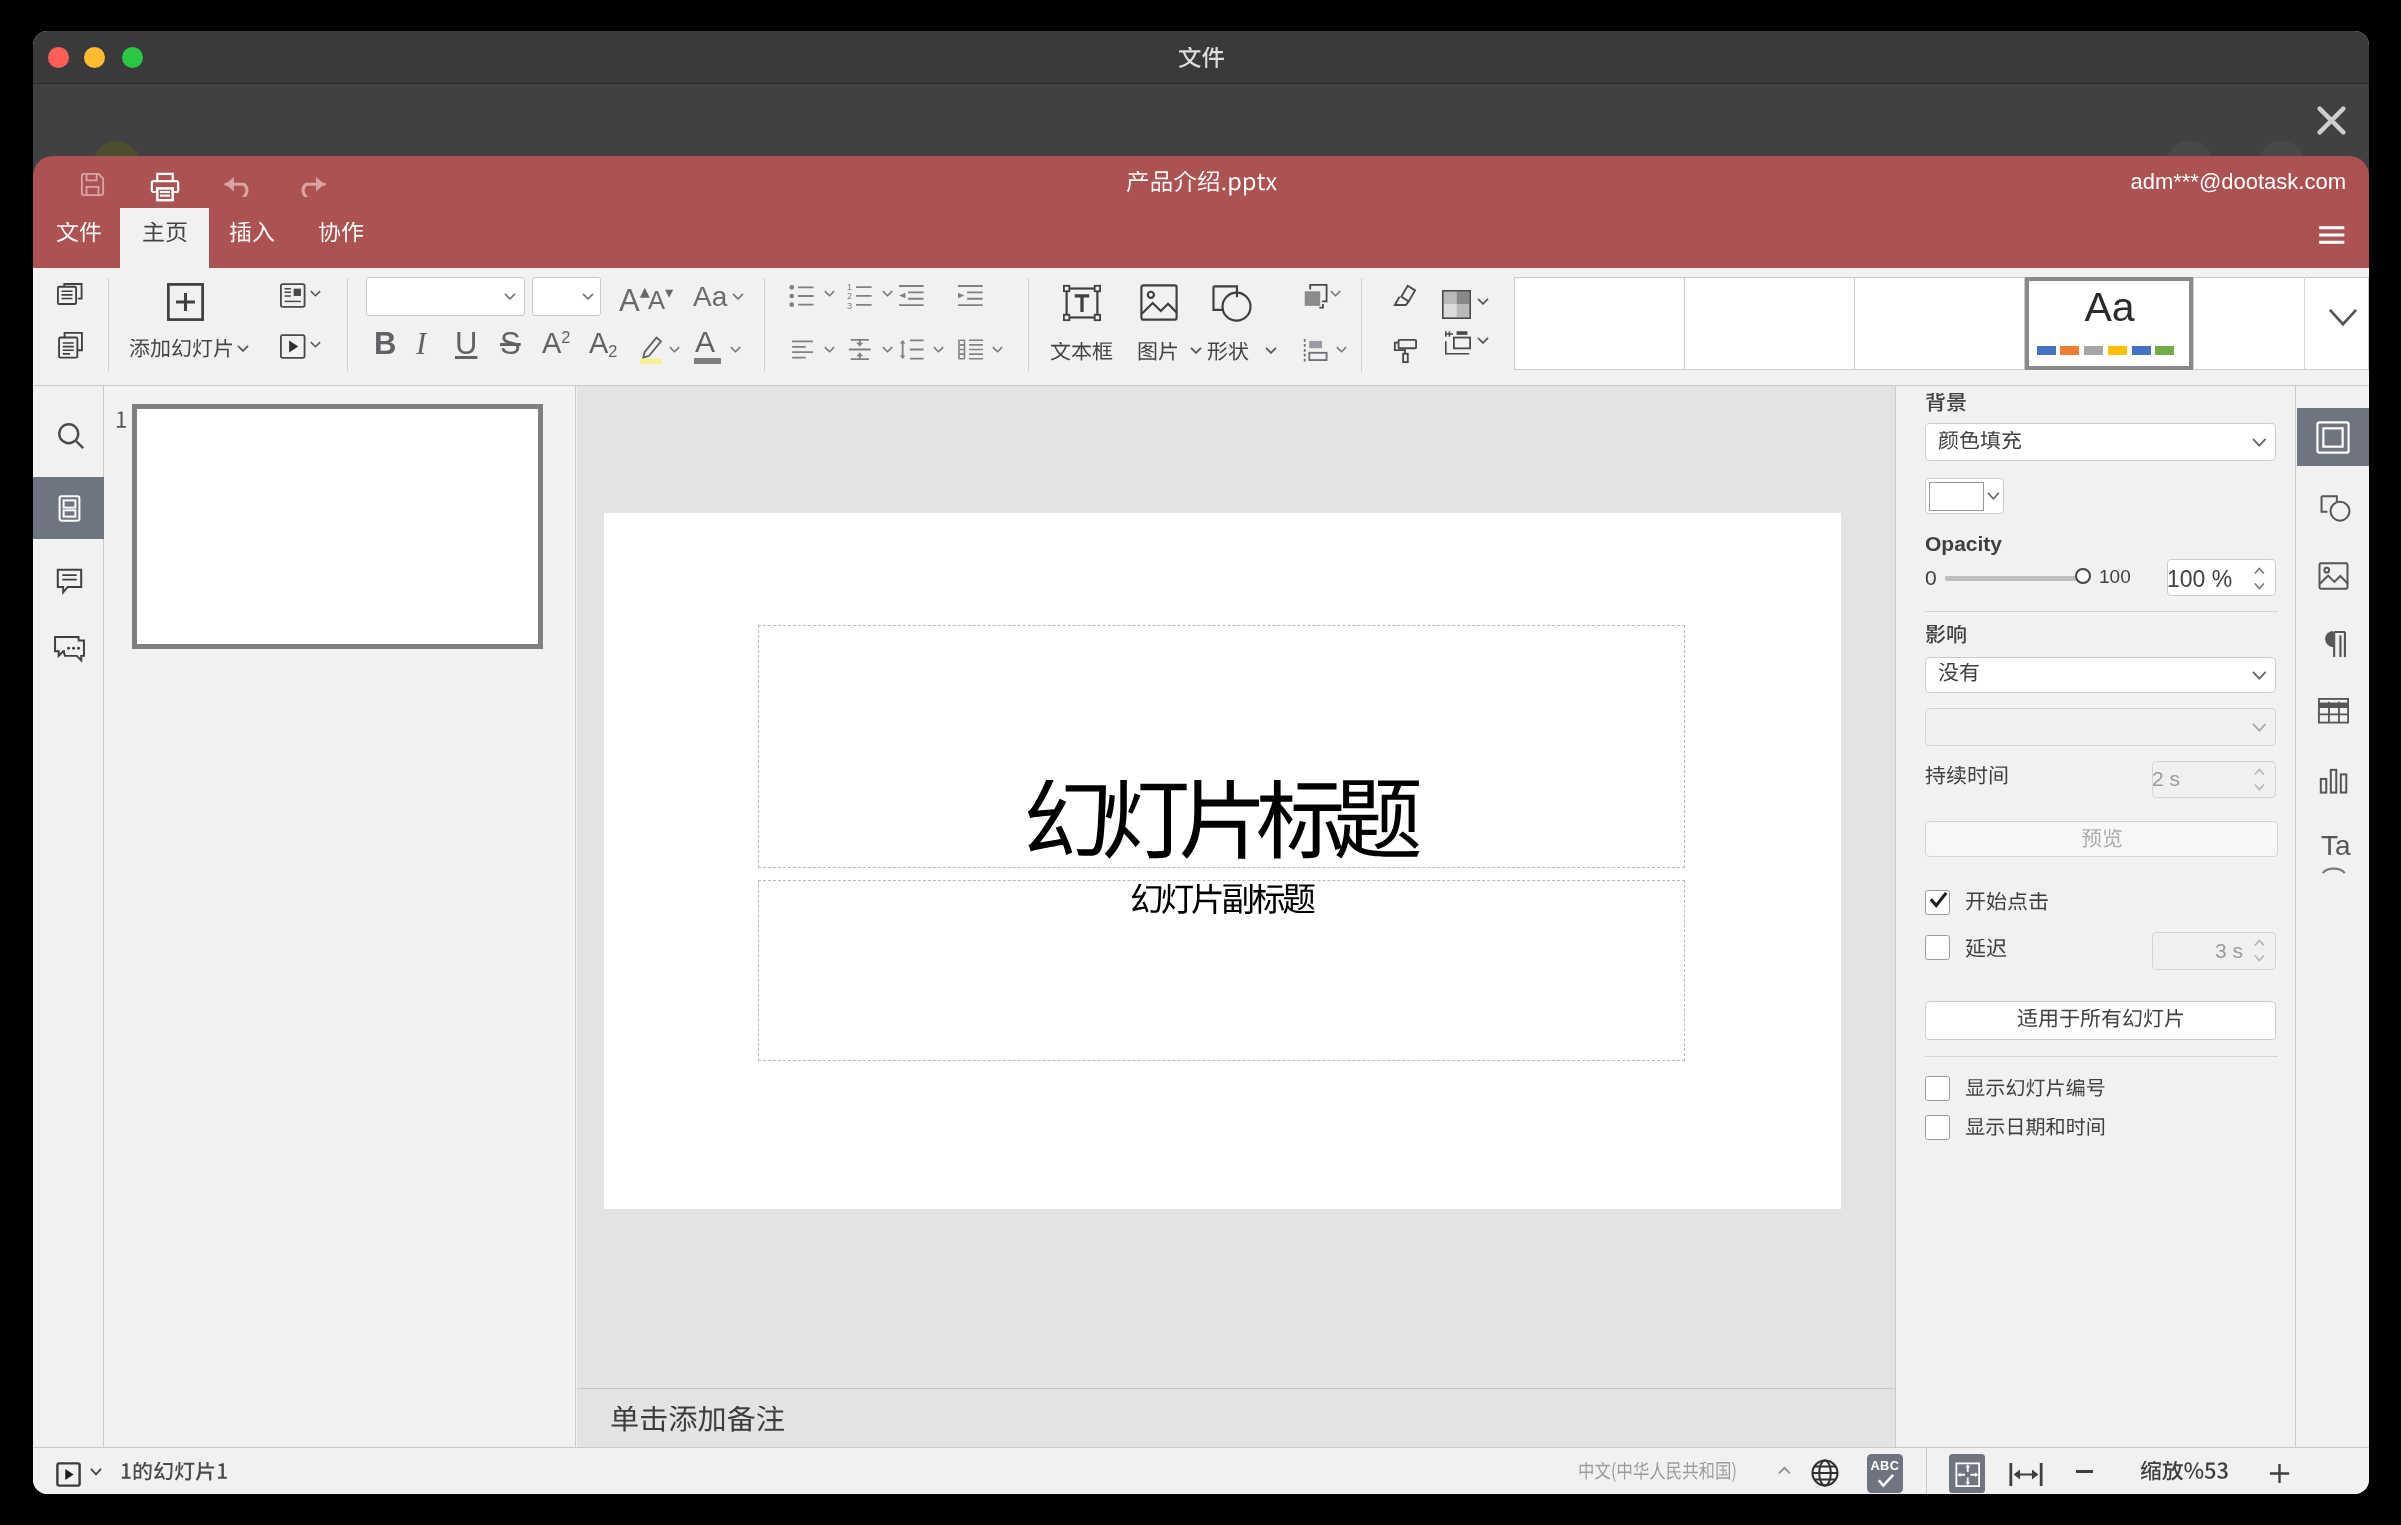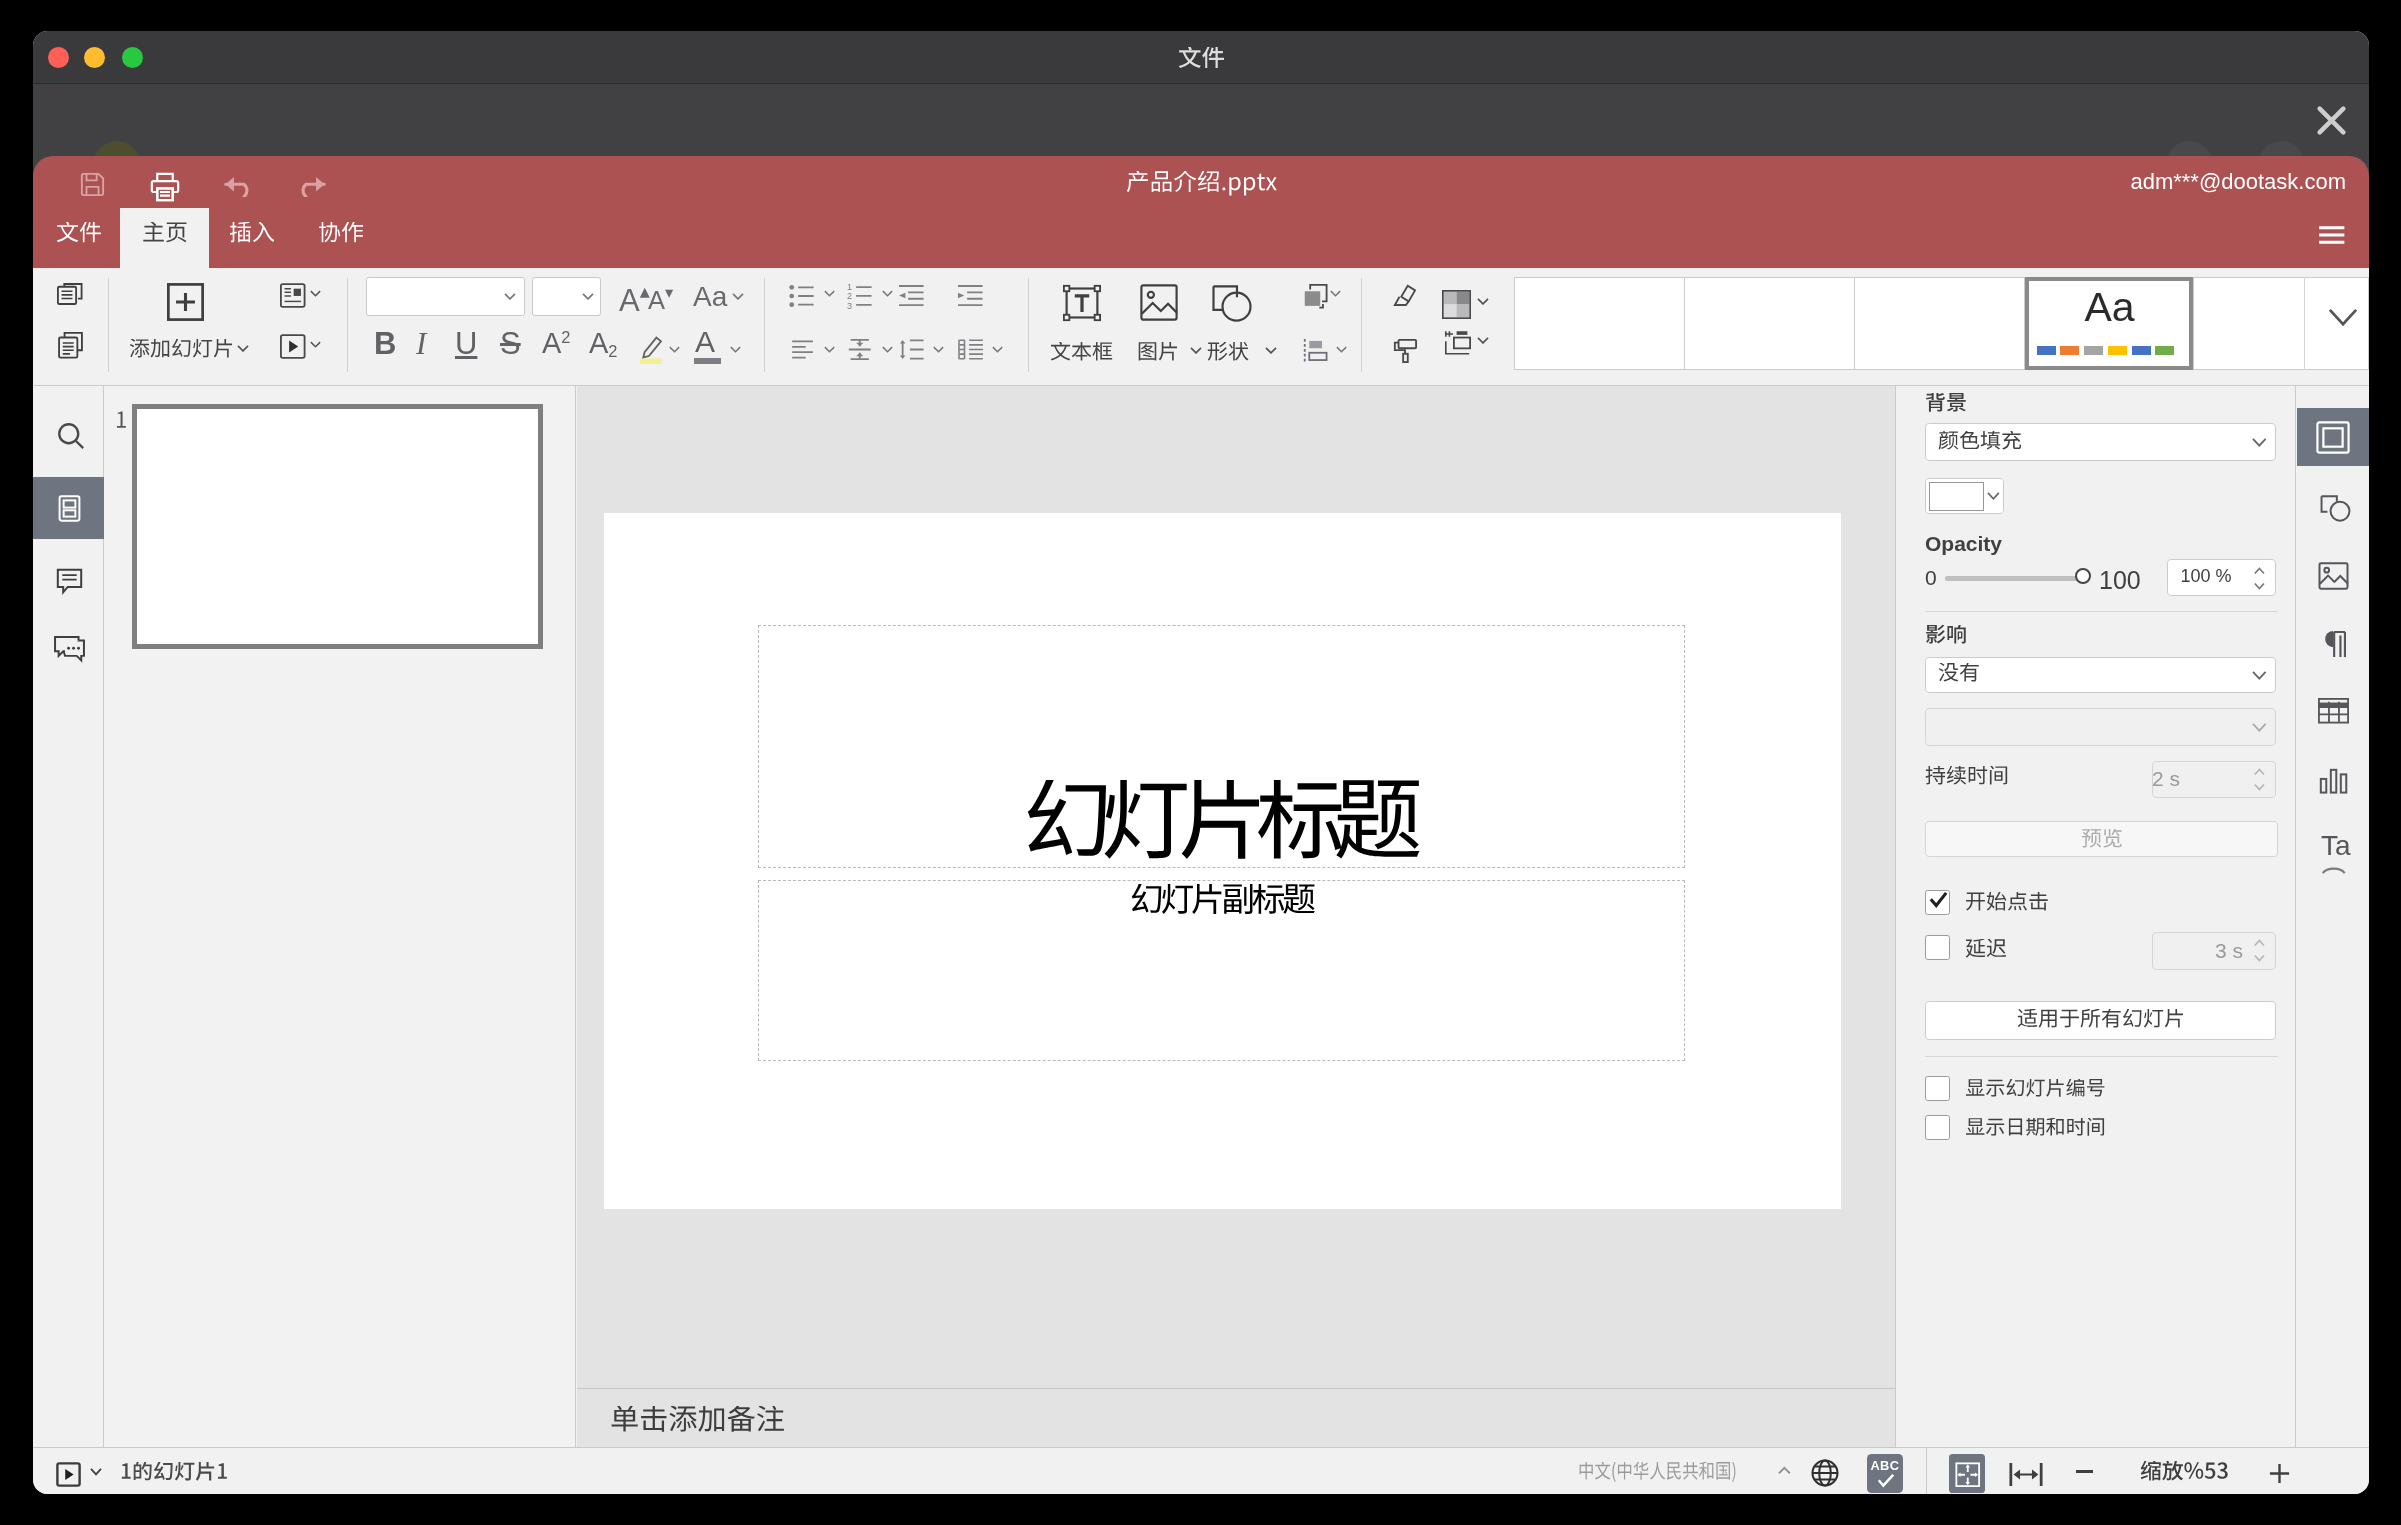--- a/index.html
+++ b/index.html
@@ -408,23 +408,23 @@
         </svg>
     <div class="ab ddl" style="left:29px;top:92px;width:79px;height:36px"></div>
     <div class="ab" style="left:33px;top:96px;width:55px;height:29px;border:0.9px solid #989898;background:#fff"></div>
     <svg class="ab" style="left:91px;top:106px" width="12.8" height="8.2" viewBox="0 0 14 9" fill="none">
           <path d="M1 1l6 6.5L13 1" stroke="#666" stroke-width="1.8"></path>
         </svg>
     <div class="ab" style="left:29px;top:146px;font-size:21px;font-weight:bold;color:#404040">Opacity</div>
     <div class="ab" style="left:29px;top:180px;font-size:21px;color:#404040">0</div>
     <div class="ab" style="left:49px;top:190px;width:140px;height:4.6px;background:#bfbfbf;border-radius:1.8px"></div>
     <div class="ab" style="left:179px;top:182px;width:16.4px;height:16.4px;border-radius:50%;background:#fff;border:2.3px solid #444"></div>
-    <div class="ab" style="left:203px;top:180px;font-size:25px;color:#404040">100</div>
+    <div class="ab" style="left:203px;top:180px;font-size:19px;color:#404040">100</div>
     <div class="ab ddl" style="left:271px;top:173px;width:109px;height:37px"></div>
-    <div class="ab" style="left:271px;top:180px;width:78px;text-align:center;font-size:18px;color:#404040">100 %</div>
+    <div class="ab" style="left:271px;top:180px;width:78px;text-align:left;font-size:23px;color:#404040">100 %</div>
     <svg class="ab" style="left:357px;top:180px" width="12.8" height="25" viewBox="0 0 14 27" fill="none" stroke="#777" stroke-width="1.8">
           <path d="M2 8l5-5.5L12 8M2 19l5 5.5 5-5.5"></path>
         </svg>
     <div class="ab" style="left:29px;top:225px;width:353px;height:0.9px;background:#d6d6d6"></div>
     <div class="ab" style="left:29px;top:239px">
           <svg width="42" height="22" viewBox="0 0 46 24">
             <path d="M19.1 -0.6C17.8 1.3 15.5 3.2 13.5 4.3C14 4.7 14.7 5.3 15 5.8C17.2 4.4 19.6 2.4 21.1 0.3ZM19.8 5.7C18.4 7.6 15.7 9.6 13.5 10.8C14.1 11.2 14.7 11.8 15 12.3C17.4 10.9 20.1 8.8 21.7 6.5ZM4.6 11.7H10.6V13.3H4.6ZM4.4 3.7H10.8V4.8H4.4ZM4.4 1.2H10.8V2.3H4.4ZM3.4 15.1C2.9 16.3 2 17.5 1.2 18.4C1.6 18.7 2.3 19.2 2.7 19.5C3.6 18.6 4.6 17 5.2 15.6ZM9.4 15.8C10.2 16.9 11.1 18.4 11.4 19.3L13 18.6C13.5 19 14.1 19.7 14.4 20.2C17.5 18.6 20.4 16 22.2 13L20.2 12.2C18.7 14.8 15.9 17.1 13 18.4C12.6 17.5 11.7 16.1 11 15.1ZM6.1 6.6 6.5 7.5H1.2V9.2H13.8V7.5H8.8C8.6 7.1 8.4 6.6 8.1 6.2H13V-0.2H2.3V6.2H7.9ZM2.6 10.2V14.8H6.5V18.2C6.5 18.4 6.4 18.5 6.2 18.5C5.9 18.5 5.2 18.5 4.3 18.5C4.6 19 4.9 19.7 5 20.3C6.2 20.3 7.1 20.2 7.8 20C8.4 19.7 8.6 19.2 8.6 18.2V14.8H12.7V10.2Z M24.6 1.1V16.4H26.5V14.3H30.6V1.1ZM26.5 3.1H28.8V12.2H26.5ZM37.1 -1.1C36.8 0.1 36.4 1.6 35.9 2.8H32.1V20.2H34.2V4.7H42.5V18C42.5 18.2 42.4 18.3 42.1 18.4C41.8 18.4 40.8 18.4 40 18.3C40.2 18.9 40.5 19.7 40.6 20.3C42 20.3 43 20.3 43.7 19.9C44.4 19.6 44.6 19 44.6 18V2.8H38.2C38.6 1.8 39.1 0.6 39.6 -0.6ZM37.3 8.5H39.4V13.2H37.3ZM35.8 7V16.1H37.3V14.8H40.9V7Z" fill="#404040"></path>
           </svg>
         </div>
     <div class="ab ddl" style="left:29px;top:271px;width:351px;height:36px"></div>

